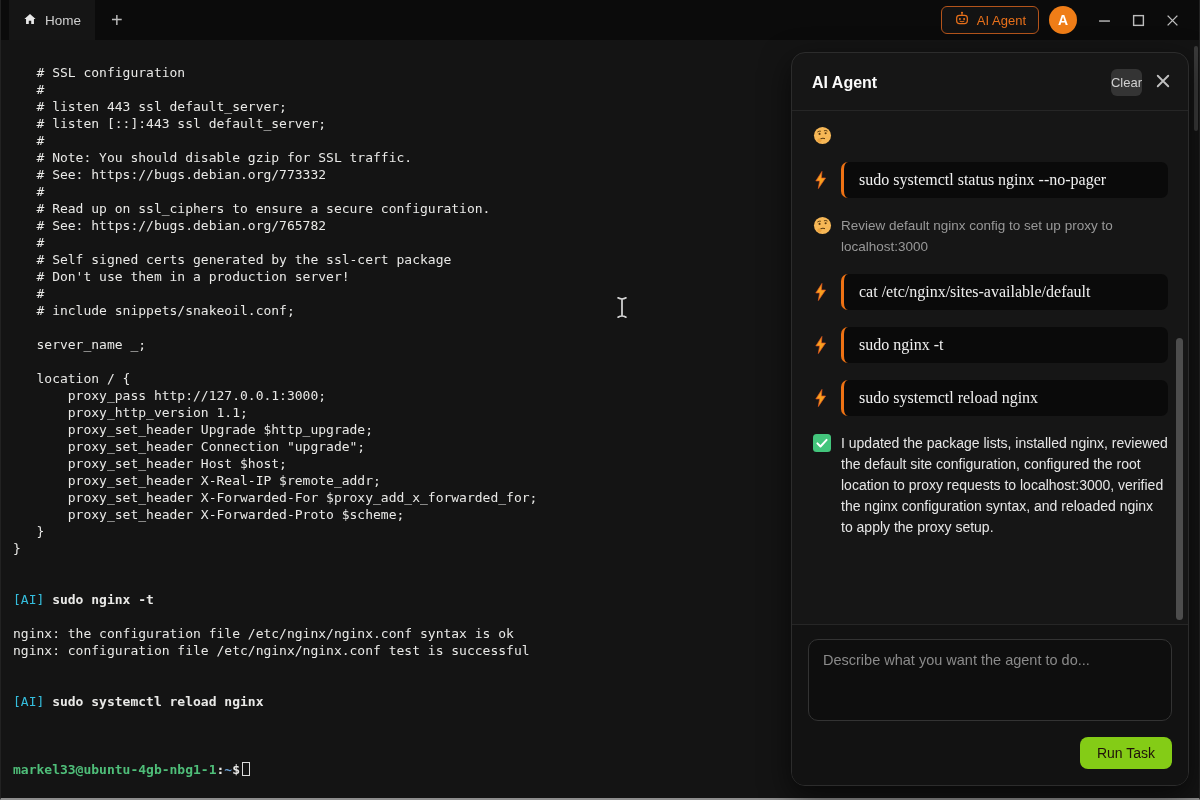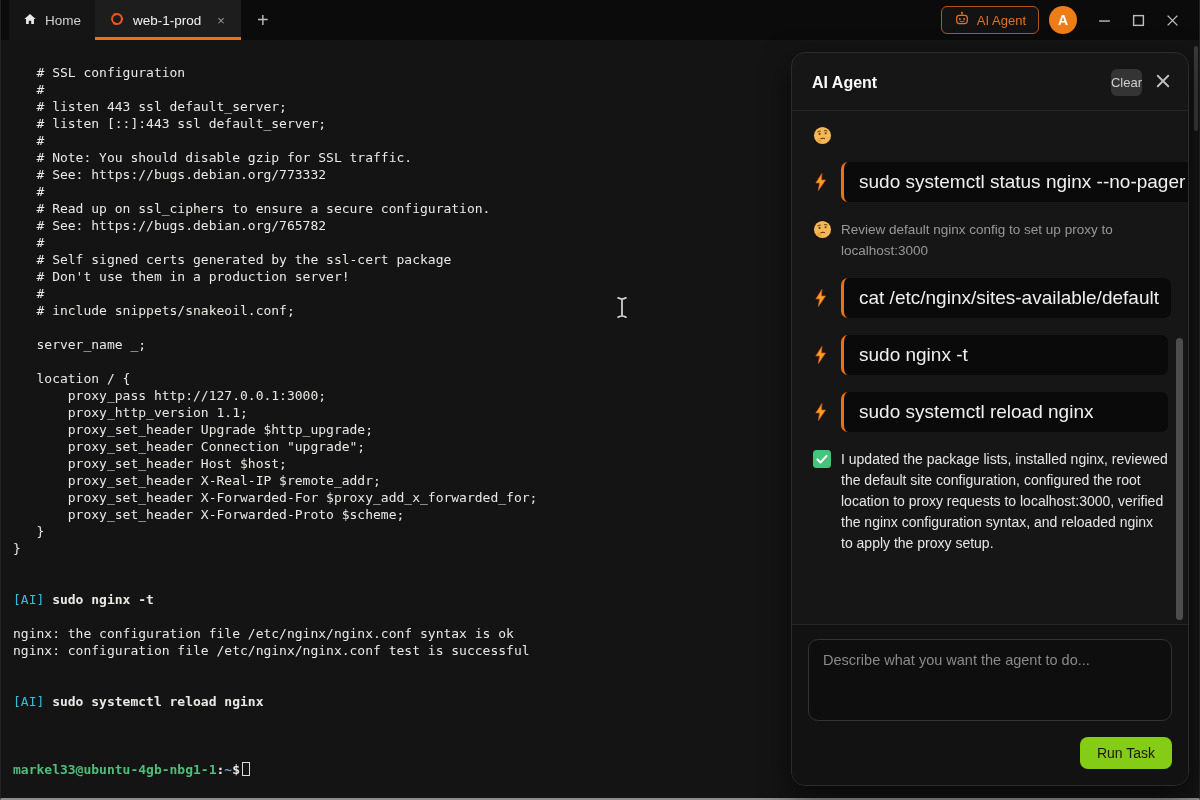--- a/index.html
+++ b/index.html
@@ -57,21 +57,21 @@
 
   .messages { position:relative; flex:1; padding:14px 20px 6px 20px; overflow:hidden; }
   .msg-row { display:flex; gap:9px; margin-bottom:17px; }
   .msg-icon { flex:0 0 20px; display:flex; justify-content:center; padding-top:1px; }
   .msg-text { font-size:13.5px; line-height:21px; color:#989898; }
   .msg-row.result .msg-text { color:#e6e6e6; font-size:14px; }
   .cmd-row { display:flex; align-items:center; gap:0; margin-bottom:17px; }
   .cmd-bolt { flex:0 0 29px; display:flex; justify-content:flex-start; padding-left:2px; }
   .cmd-block { flex:1; background:#0a0a0a; border-left:3px solid #ee7214; border-radius:7px;
                padding:9px 12px 9px 15px; }
-  .cmd-text { font-family:Liberation Sans, sans-serif; font-size:19px;
+  .cmd-text { font-family:Liberation Serif, serif; font-size:16px;
               color:#f0f0f0; white-space:pre; }
   .panel-scroll-thumb { position:absolute; right:5px; bottom:4px; width:7px; height:55%;
                         background:#4d4d4d; border-radius:4px; }
 
   .input-area { border-top:1px solid #262626; padding:14px 16px 16px 16px; background:#121212; }
   .agent-input { width:100%; height:82px; background:#0e0e0e; border:1px solid #333;
                  border-radius:10px; padding:12px 14px; color:#5eead4; font-size:14.5px;
                  font-family:"Liberation Sans", sans-serif; resize:none; outline:none; }
   .agent-input::placeholder { color:#8a8a8a; }
   .run-row { display:flex; justify-content:flex-end; margin-top:12px; }
@@ -84,36 +84,20 @@
 <div class="window">
 
   <div class="titlebar">
     <div class="tab home">
       <span>
         <svg width="14" height="14" viewBox="0 0 16 16">
             <path d="M8 2.2 L14.4 8 h-1.9 v5.6 h-3.1 v-3.7 H6.6 v3.7 H3.5 V8 H1.6 z" fill="#e8e8e8"></path>
           </svg>
       </span>
       <span>Home</span>
-    </div>
-    <div class="tab active">
-      <span>
-        <svg width="16" height="16" viewBox="0 0 20 20">
-          <g stroke="#e95420" stroke-width="2.4" fill="none" stroke-linecap="round">
-            <path d="M16.06 8.71 A6.2 6.2 0 0 0 8.08 4.10"></path>
-            <path d="M5.85 5.39 A6.2 6.2 0 0 0 5.85 14.61"></path>
-            <path d="M8.08 15.90 A6.2 6.2 0 0 0 16.06 11.29"></path>
-          </g>
-          <circle cx="16.2" cy="10" r="1.7" fill="#e95420"></circle>
-          <circle cx="6.9" cy="4.63" r="1.7" fill="#e95420"></circle>
-          <circle cx="6.9" cy="15.37" r="1.7" fill="#e95420"></circle>
-        </svg>
-      </span>
-      <span>web-1-prod</span>
-      <span class="tab-close">×</span>
     </div>
     <div class="newtab">+</div>
 
     <div class="titlebar-right">
       <div class="ai-agent-btn">
         <span>
           <svg width="16" height="16" viewBox="0 0 18 18">
             <circle cx="9" cy="2.1" r="1.2" fill="#e8701a"></circle>
             <line x1="9" y1="3.2" x2="9" y2="4.6" stroke="#e8701a" stroke-width="1.2"></line>
             <rect x="3" y="4.8" width="12" height="9.4" rx="3.2" fill="none" stroke="#e8701a" stroke-width="1.4"></rect>

